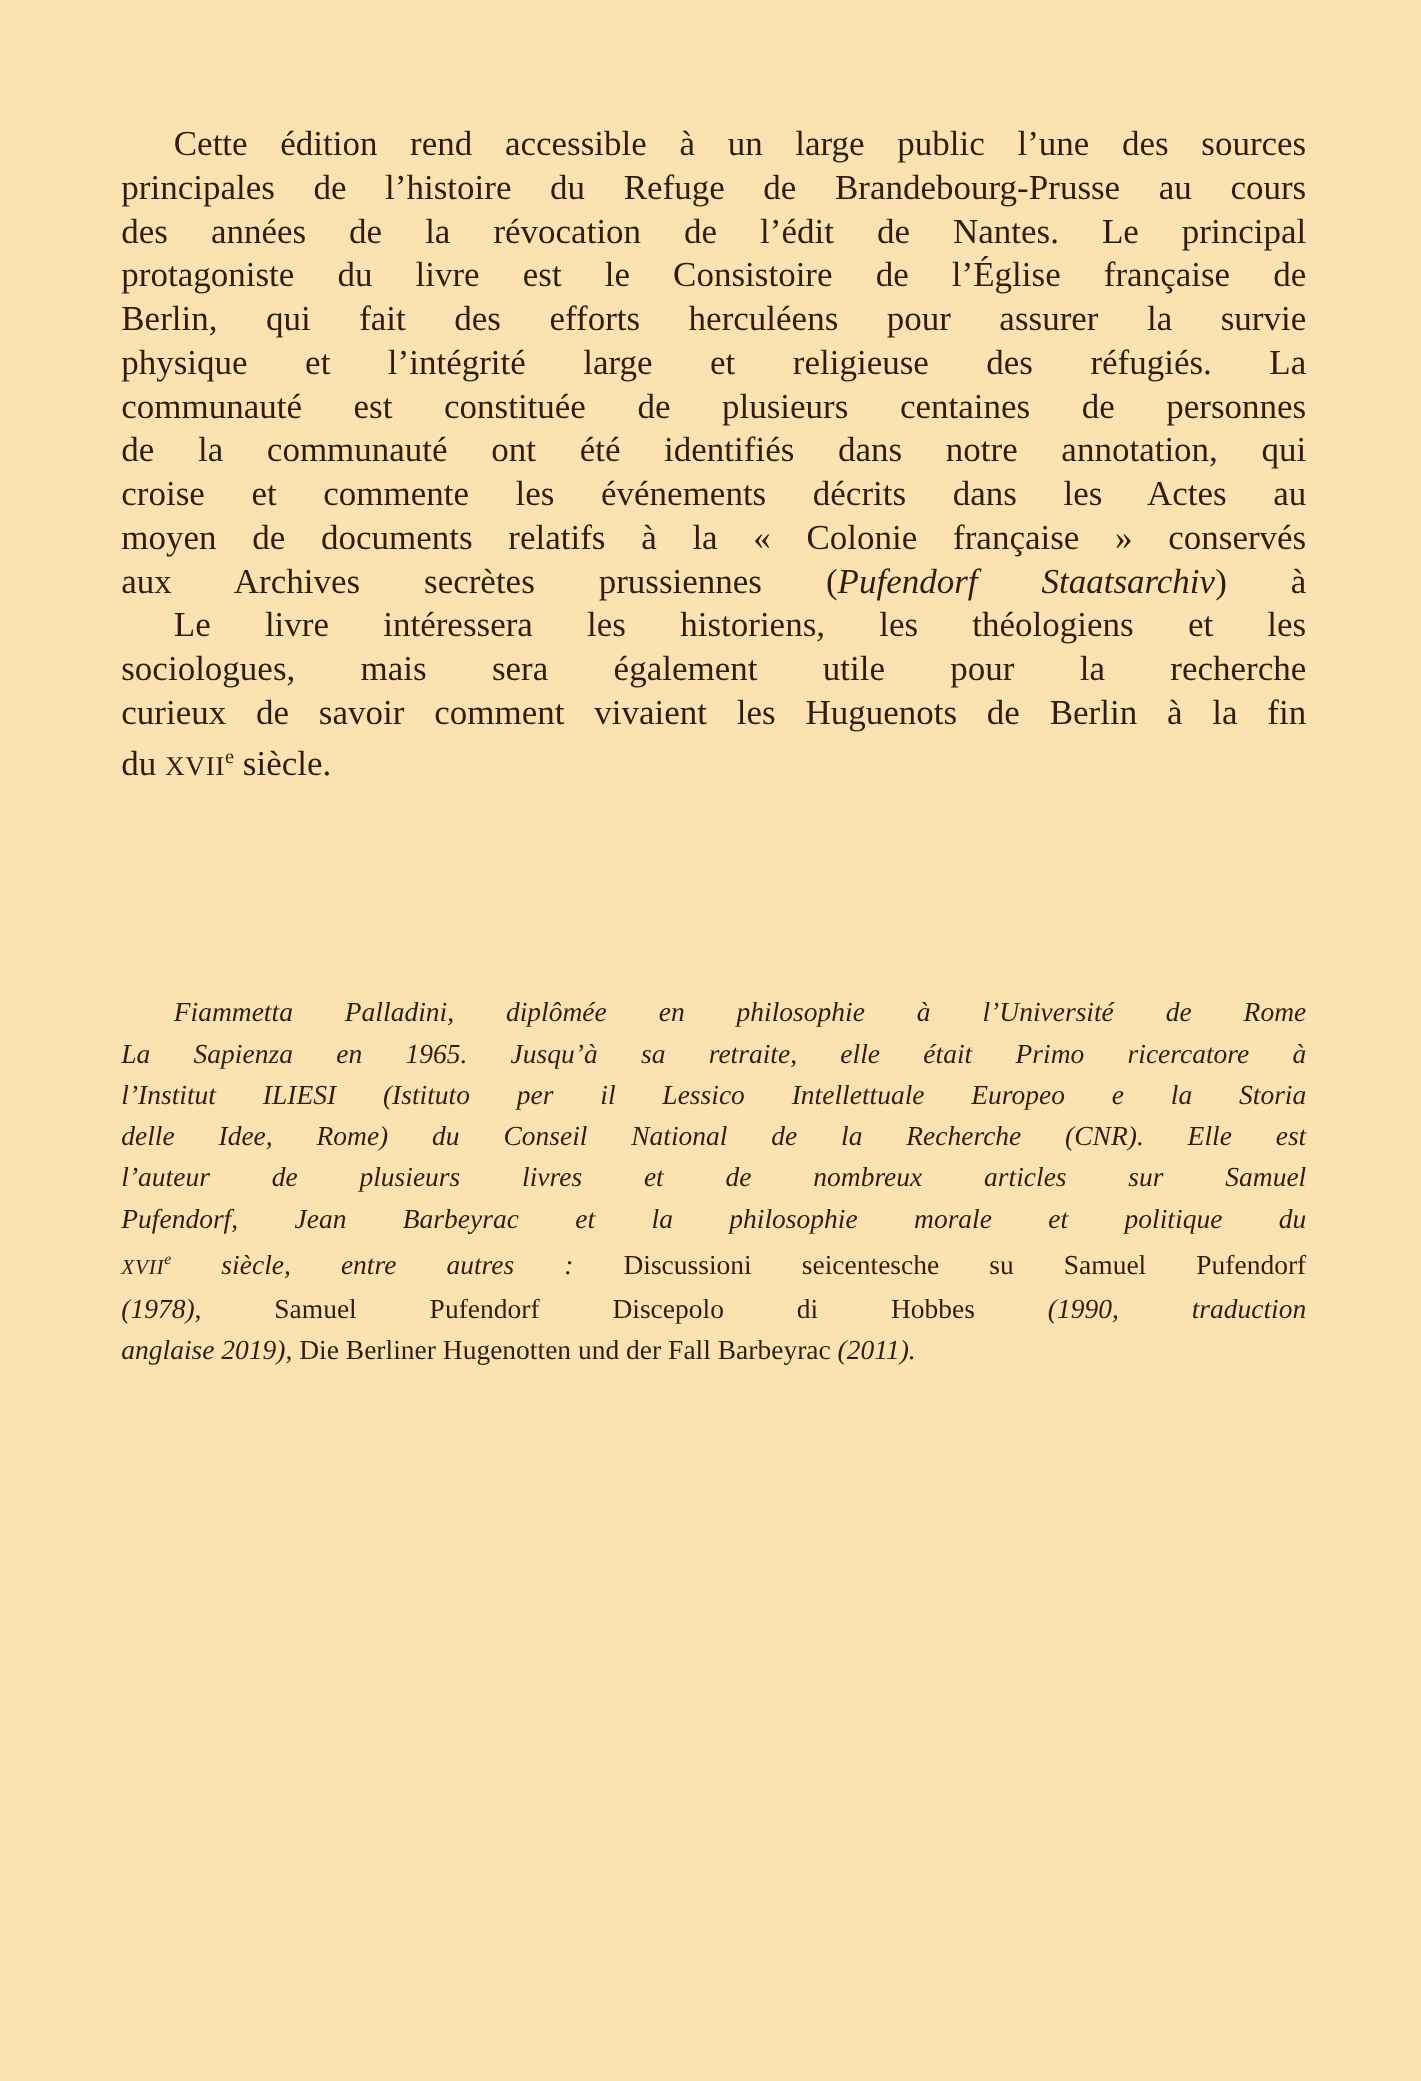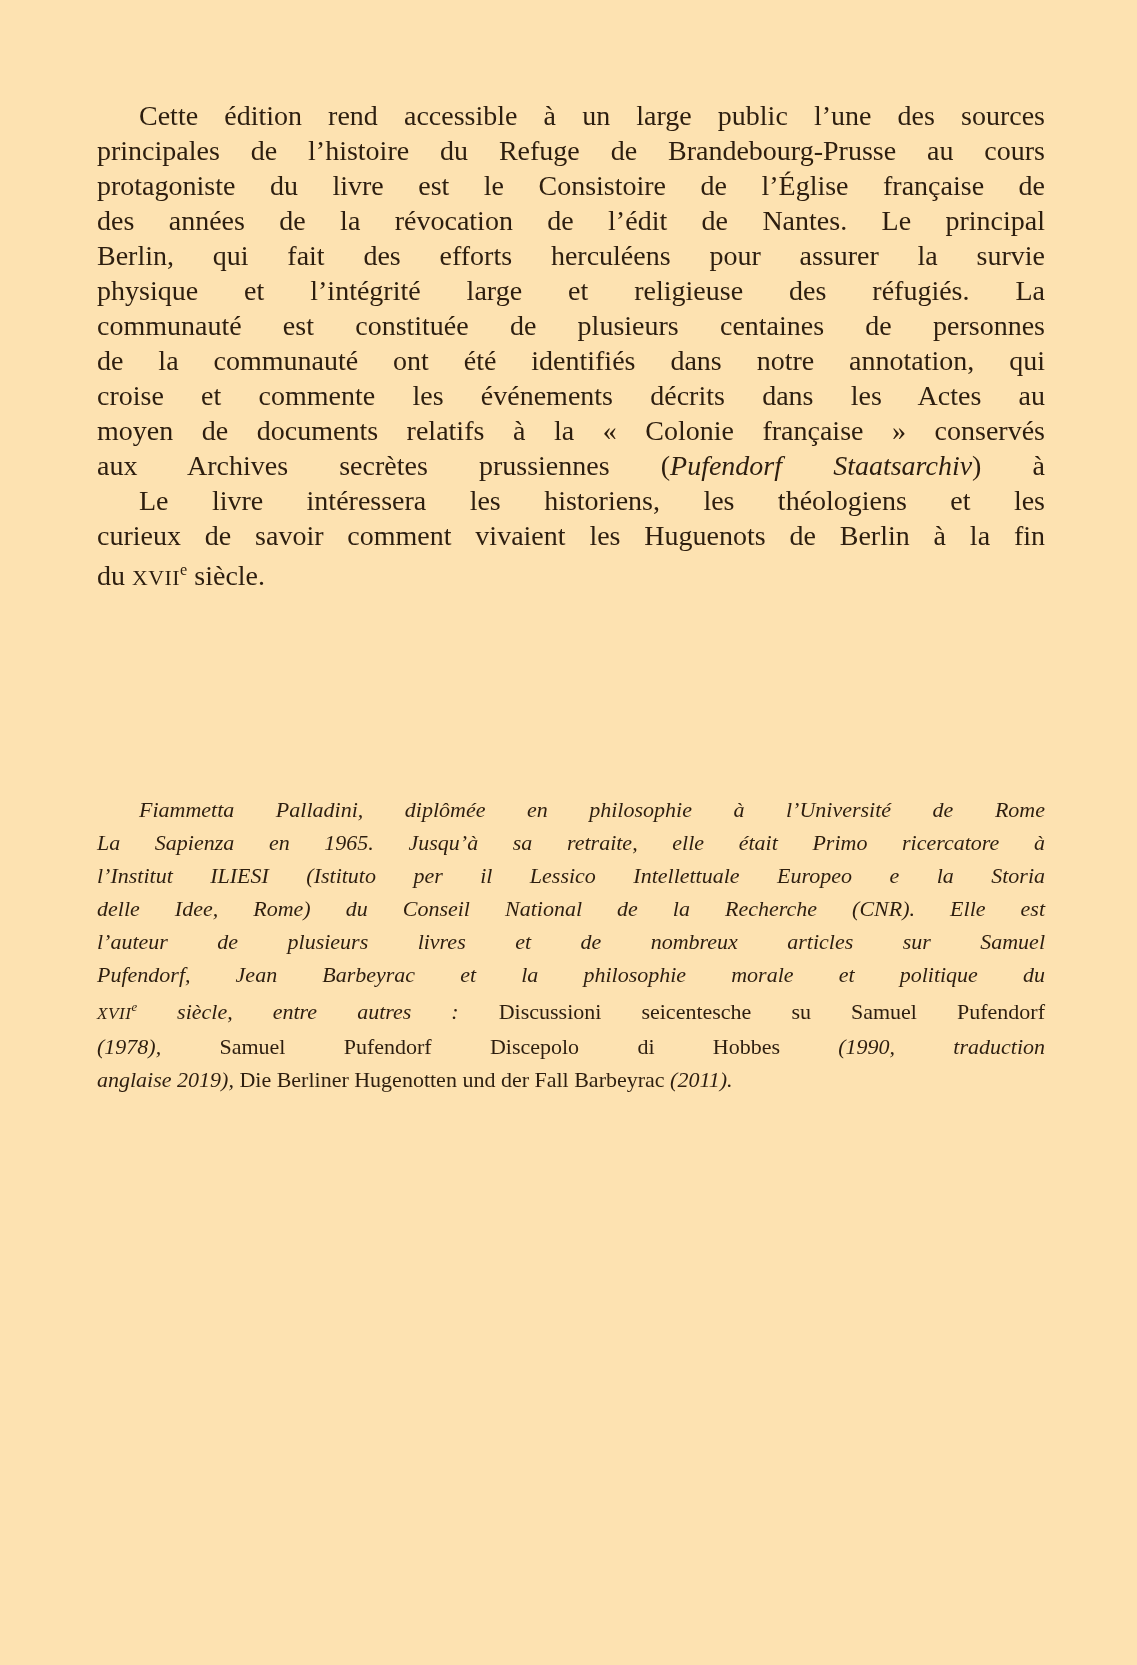--- a/index.html
+++ b/index.html
@@ -32,32 +32,33 @@
 </style>
 </head>
 <body>
 
 <div class="page">
 
   <section class="textblock synopsis">
       <div class="para">
         <div class="line indent"><span>Cette édition rend accessible à un large public l’une des sources</span></div>
         <div class="line"><span>principales de l’histoire du Refuge de Brandebourg-Prusse au cours</span></div>
+        <div class="line"><span>des années de la révocation de l’édit de Nantes. Le principal</span></div>
         <div class="line"><span>protagoniste du livre est le Consistoire de l’Église française de</span></div>
-        <div class="line"><span>des années de la révocation de l’édit de Nantes. Le principal</span></div>
         <div class="line"><span>Berlin, qui fait des efforts herculéens pour assurer la survie</span></div>
         <div class="line"><span>physique et l’intégrité large et religieuse des réfugiés. La</span></div>
         <div class="line"><span>communauté est constituée de plusieurs centaines de personnes</span></div>
         <div class="line"><span>de la communauté ont été identifiés dans notre annotation, qui</span></div>
         <div class="line"><span>croise et commente les événements décrits dans les Actes au</span></div>
         <div class="line"><span>moyen de documents relatifs à la « Colonie française » conservés</span></div>
         <div class="line"><span>aux Archives secrètes prussiennes (</span><span class="i">Pufendorf Staatsarchiv</span><span>) à</span></div>
       </div>
       <div class="para">
         <div class="line indent"><span>Le livre intéressera les historiens, les théologiens et les</span></div>
+        <div class="line"><span>sociologues, mais sera également utile pour la recherche</span></div>
         <div class="line"><span>curieux de savoir comment vivaient les Huguenots de Berlin à la fin</span></div>
         <div class="line no-just"><span>du </span><span class="sc">XVII</span><span class="sup">e</span><span> siècle.</span></div>
       </div>
     </section>
 
   <section class="textblock author-note">
       <div class="para italic">
         <div class="line indent"><span>Fiammetta Palladini, diplômée en philosophie à l’Université de Rome</span></div>
         <div class="line"><span>La Sapienza en 1965. Jusqu’à sa retraite, elle était Primo ricercatore à</span></div>
         <div class="line"><span>l’Institut ILIESI (Istituto per il Lessico Intellettuale Europeo e la Storia</span></div>

